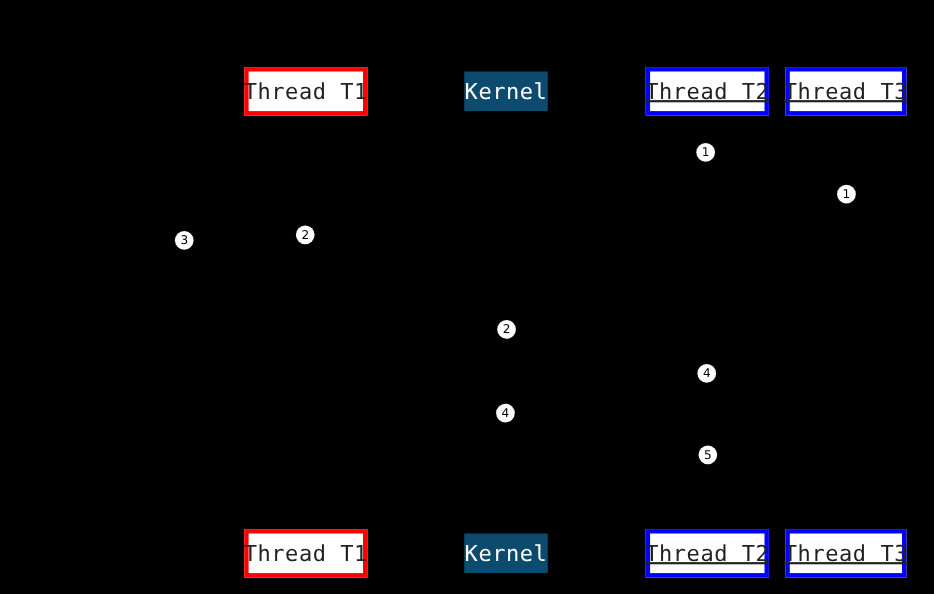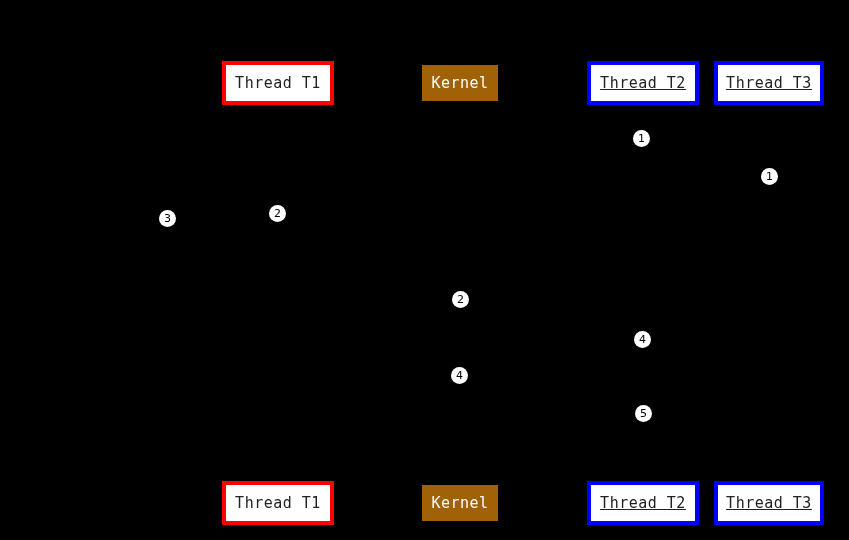--- a/index.html
+++ b/index.html
@@ -20,34 +20,34 @@
   }
 
   
   .participant {
     position: absolute;
     box-sizing: border-box;
     display: flex;
     align-items: center;
     justify-content: center;
     font-family: "DejaVu Sans Mono", "Liberation Mono", monospace;
-    font-size: 15px;
+    font-size: 20px;
     letter-spacing: 0.5px;
     white-space: nowrap;
     user-select: none;
   }
   .participant.framed {
     background: #ffffff;
     color: #222222;
     border-style: solid;
   }
   .participant.red-frame   { border-color: #ff0000; border-width: 4px; }
   .participant.blue-frame  { border-color: #0000ff; border-width: 4px; text-decoration: underline; }
   .participant.solid-blue {
-    background: #a16207;
+    background: #0c4a6e;
     color: #ffffff;
     border: 0;
   }
 
   
   .lifeline {
     position: absolute;
     width: 1px;
     background: #000000;
   }

